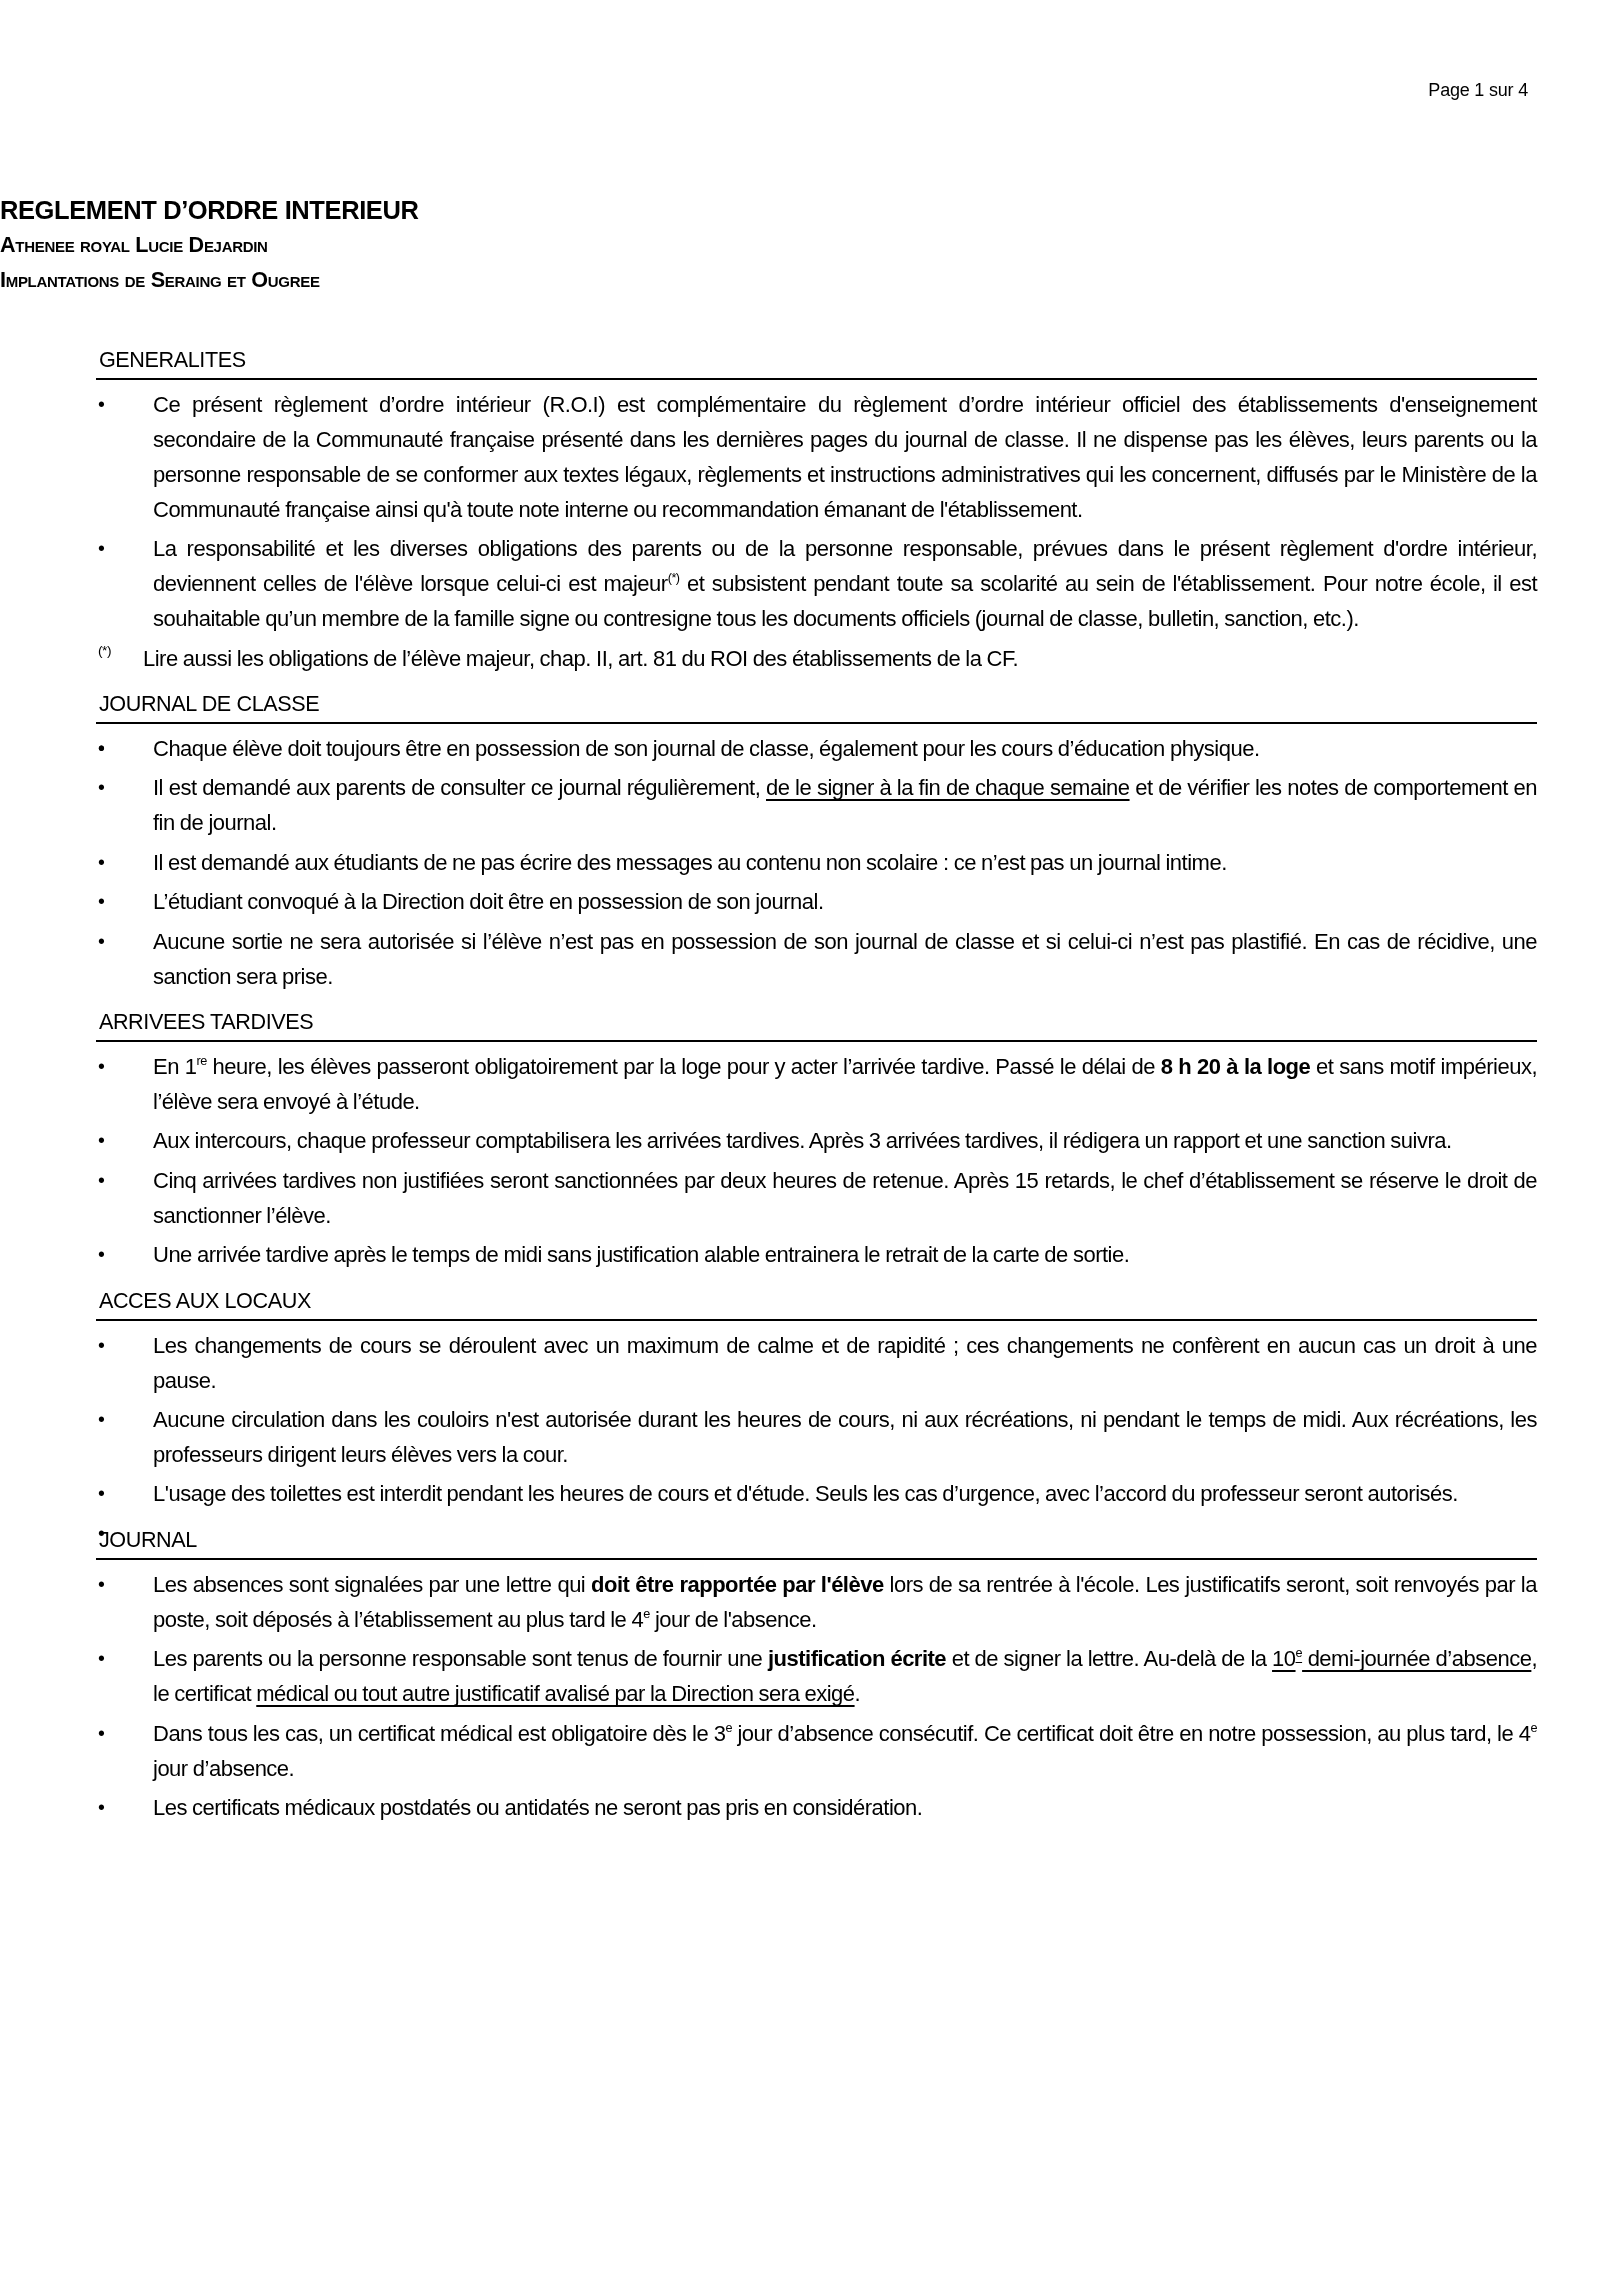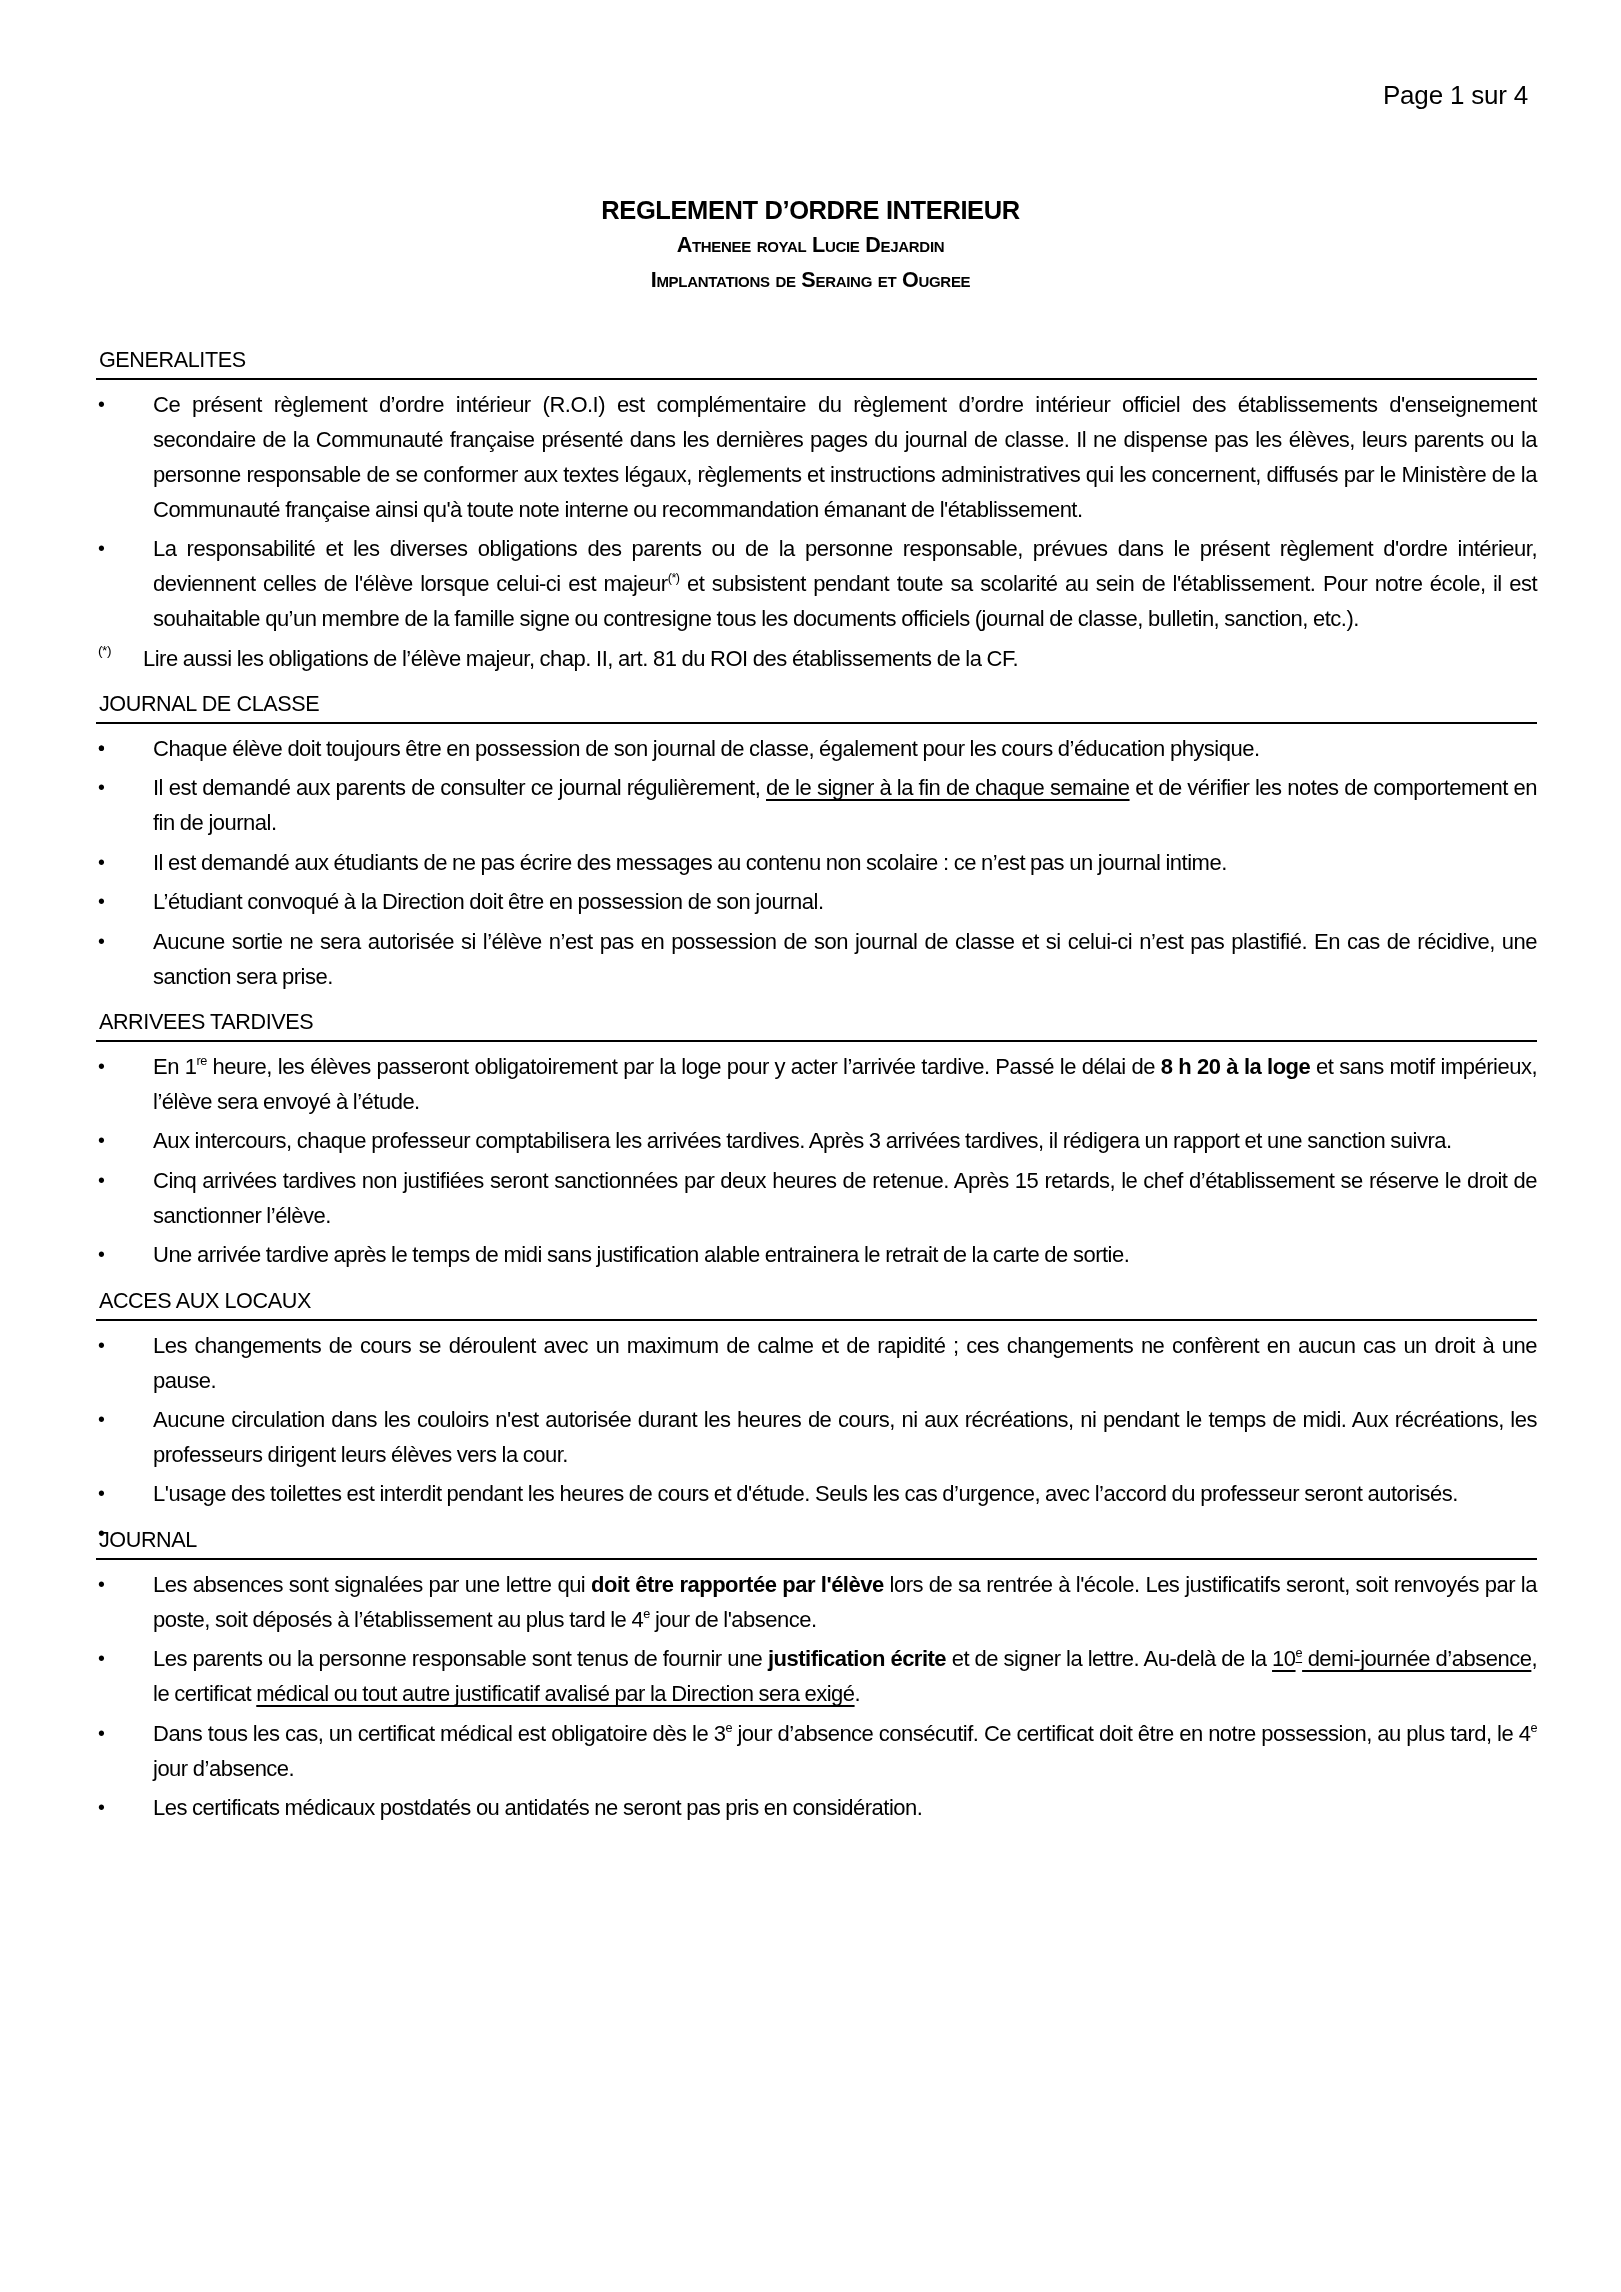--- a/index.html
+++ b/index.html
@@ -2,23 +2,23 @@
 <html><head>
   <meta charset="utf-8">
   <style>
     html, body { margin: 0; padding: 0; background: #ffffff; }
     body {
       width: 1621px; height: 2293px; position: relative; overflow: hidden;
       font-family: "Liberation Sans", sans-serif; color: #000;
     }
     .page-number {
       position: absolute; top: 80px; right: 93px;
-      font-size: 26px; letter-spacing: -0.2px;
+      font-size: 18px; letter-spacing: -0.2px;
     }
-    .title-block { position: absolute; top: 194px; left: 0; width: 1621px; text-align: center; }
+    .title-block { position: absolute; top: 194px; left: 0; width: 1621px; text-align: left; }
     .title-main { font-weight: bold; font-size: 25.5px; line-height: 33px; letter-spacing: -0.4px; }
     .title-sub { font-weight: bold; font-size: 21.6px; line-height: 35px; font-variant: small-caps; letter-spacing: -0.3px; }
     .content { position: absolute; top: 325px; left: 96px; width: 1441px; margin-top: 20px; }
     .section { margin-bottom: 13.7px; }
     .section-header {
       font-size: 21.6px; letter-spacing: -0.4px; padding-left: 2.9px; line-height: 29px;
       border-bottom: 2.5px solid #000; padding-bottom: 3.9px; margin-bottom: 6.9px;
     }
     ul.items { list-style: none; margin: 0; padding: 0; }
     li.item {

